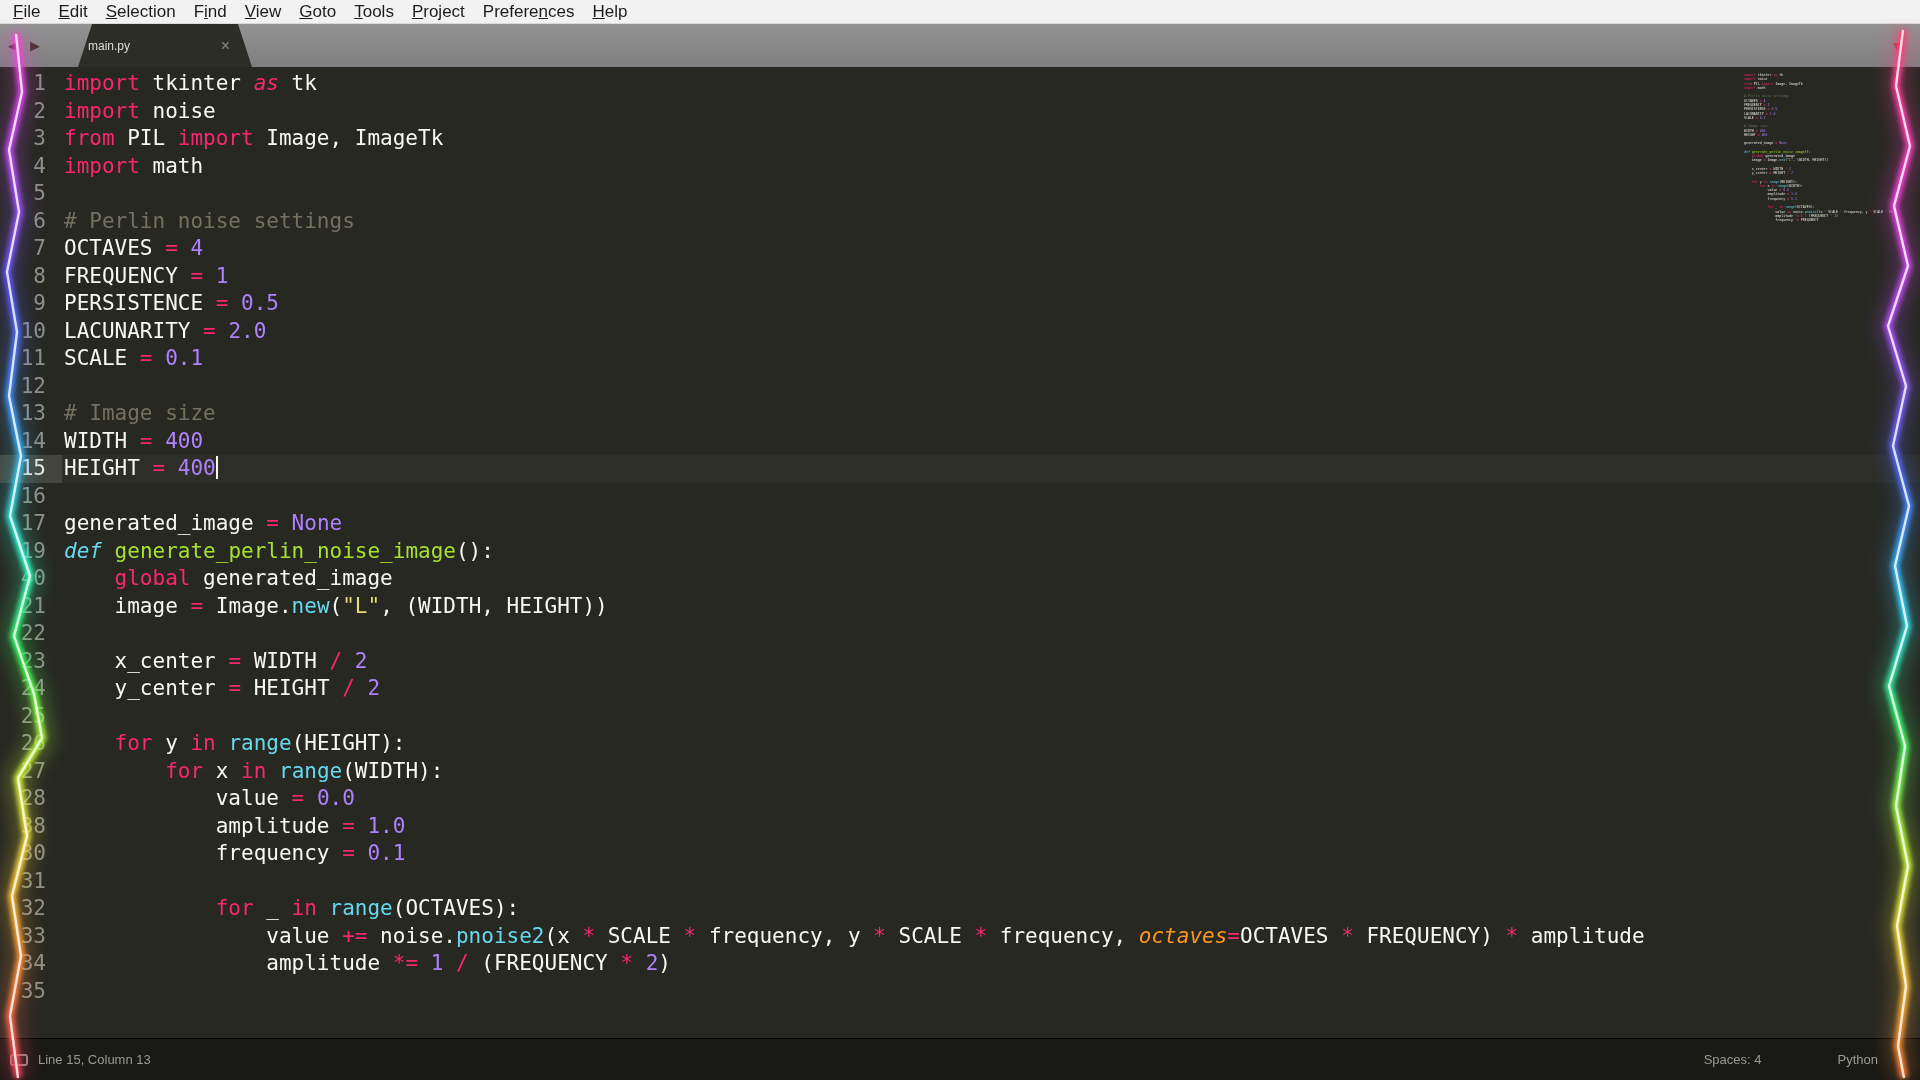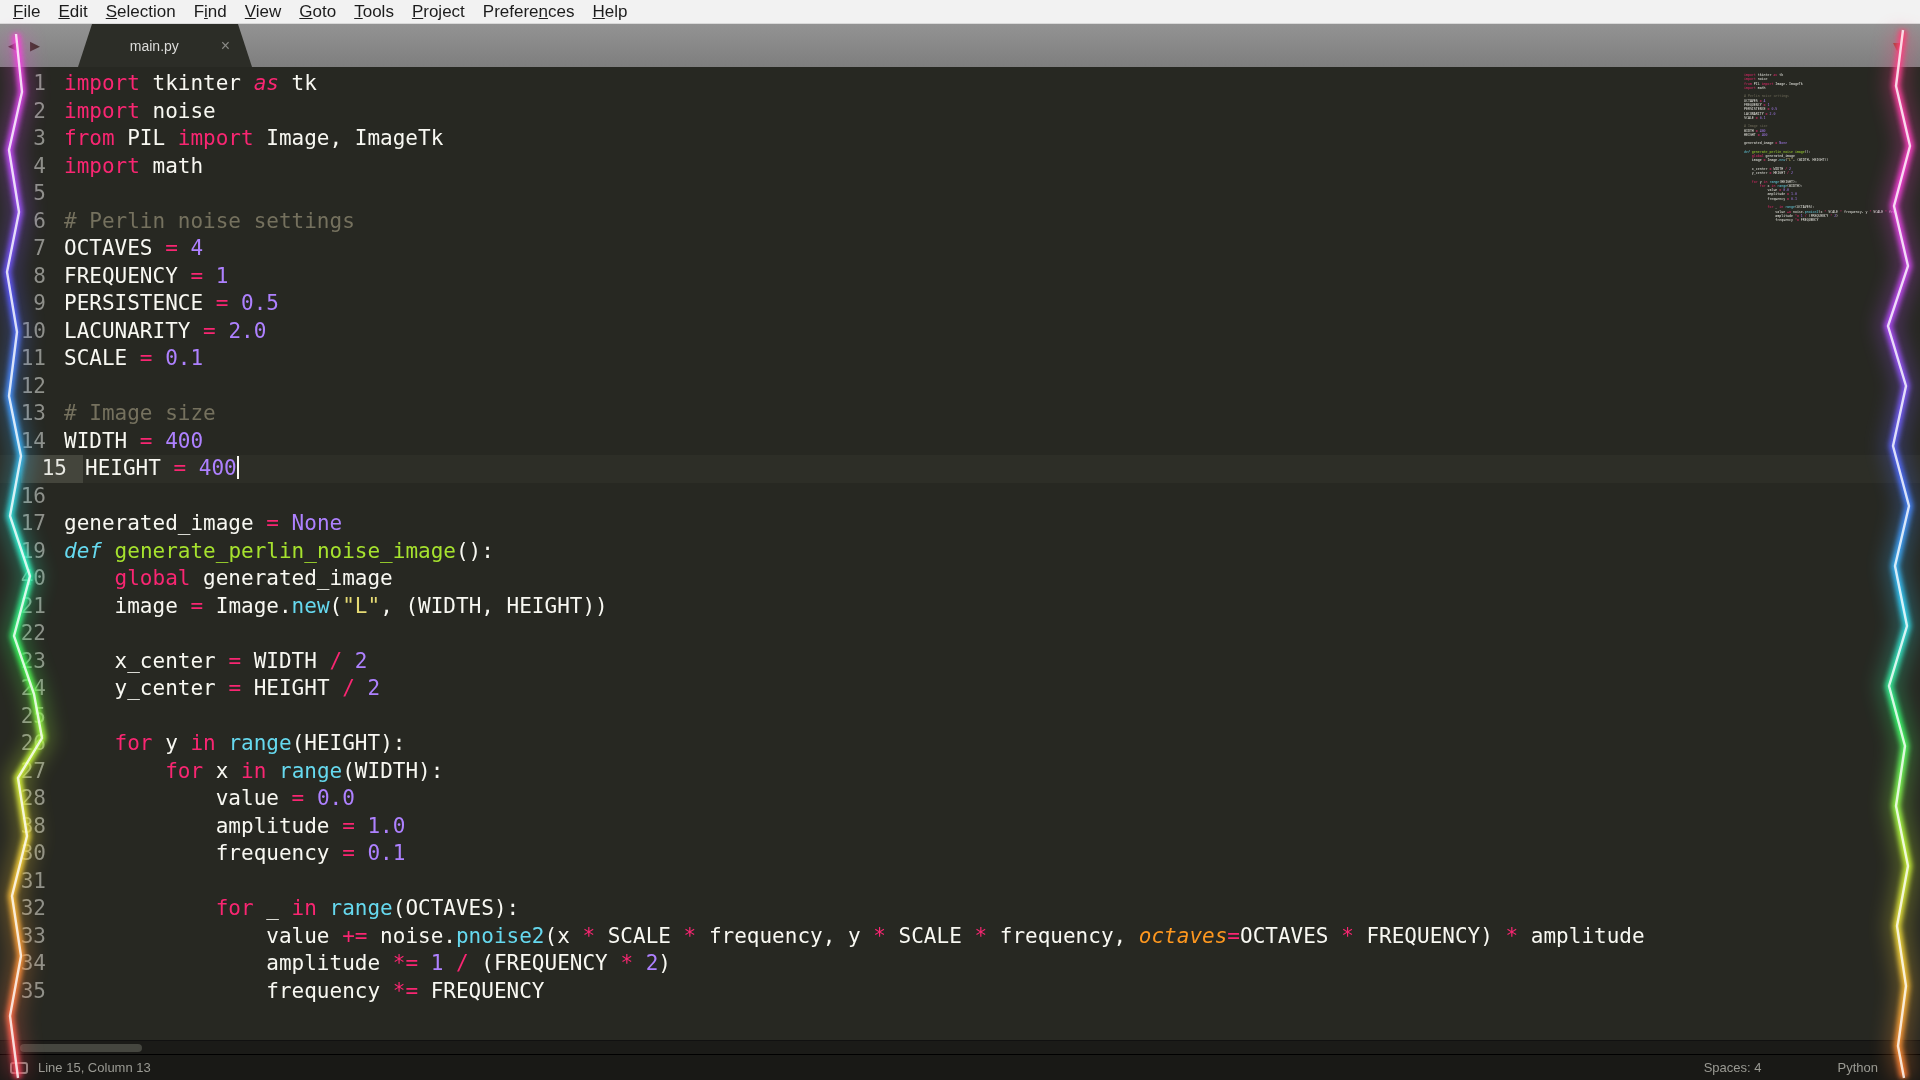--- a/index.html
+++ b/index.html
@@ -25,42 +25,42 @@
   .tab-scroll { position:absolute; top:0; height:43px; display:flex; align-items:center;
     font-size:13px; color:#45332d; }
   .tab-scroll.left  { left:8px; }
   .tab-scroll.right { left:30px; }
   .tab {
     position:absolute; left:78px; top:0; height:43px; width:174px;
     background:#2c2d27;
     clip-path:polygon(14px 0, calc(100% - 14px) 0, 100% 100%, 0 100%);
     display:flex; align-items:center;
   }
-  .tab-label { flex:1; text-align:center; color:#dcdcda; font-size:14px; padding-left:10px; }
+  .tab-label { flex:1; text-align:left; color:#dcdcda; font-size:12px; padding-left:10px; }
   .tab-close { color:#8a8a86; font-size:16px; padding:0 22px 0 0; cursor:pointer; line-height:1; }
   .tab-overflow {
     position:absolute; right:16px; top:14px; font-size:14px; color:#9c4433;
   }
 
   
   .editor {
     position:absolute; top:67px; left:0; right:0; bottom:40px;
     background:#272822; overflow:hidden; z-index:1;
   }
   #code-lines { padding-top:3px; }
   .code-line {
     display:flex; height:27.5px; line-height:27.5px; white-space:pre;
     font-family:"DejaVu Sans Mono", monospace; font-size:21px;
   }
   .code-line .gutter {
     flex:none; width:62px; text-align:right; padding-right:16px;
     color:#8f908a;
   }
   .code-line .line-text { padding-left:2px; color:#f8f8f2; }
-  .code-line.current { background:#2d2e27;padding-left:21px; }
+  .code-line.current { background:#2d2e27; }
   .code-line.current .gutter { background:#44453c; color:#e8e8e2; }
 
   .tok-pl   { color:#f8f8f2; }
   .tok-kw   { color:#f92672; }
   .tok-kwi  { color:#f92672; font-style:italic; }
   .tok-kwdef{ color:#66d9ef; font-style:italic; }
   .tok-op   { color:#f92672; }
   .tok-num  { color:#ae81ff; }
   .tok-const{ color:#ae81ff; }
   .tok-str  { color:#e6db74; }
@@ -92,21 +92,21 @@
     position:absolute; left:0; right:0; bottom:26px; height:14px;
     background:#1b1b18; border-top:1px solid #111; z-index:2;
   }
   .hscroll-thumb {
     position:absolute; left:20px; top:3px; width:122px; height:8px;
     background:#45463f; border-radius:4px;
   }
 
   
   .status-bar {
-    position:absolute; left:0; right:0; bottom:0; height:26px;
+    position:absolute; left:0; right:0; bottom:0; height:42px;
     background:#191916; border-top:1px solid #000;
     display:flex; align-items:center; color:#9a9a93; font-size:13px; z-index:2;
   }
   .status-icon {
     width:18px; height:12px; border:2px solid #8a8a85; border-radius:3px;
     margin:0 10px 0 10px;
   }
   .status-right { margin-left:auto; display:flex; gap:76px; padding-right:42px; }
 
   
@@ -166,21 +166,21 @@
       <div class="code-line"><span class="gutter">25</span><span class="line-text"></span></div>
       <div class="code-line"><span class="gutter">26</span><span class="line-text"><span class="tok-pl">    </span><span class="tok-kw">for</span><span class="tok-pl"> y </span><span class="tok-kw">in</span><span class="tok-pl"> </span><span class="tok-bi">range</span><span class="tok-pl">(HEIGHT):</span></span></div>
       <div class="code-line"><span class="gutter">27</span><span class="line-text"><span class="tok-pl">        </span><span class="tok-kw">for</span><span class="tok-pl"> x </span><span class="tok-kw">in</span><span class="tok-pl"> </span><span class="tok-bi">range</span><span class="tok-pl">(WIDTH):</span></span></div>
       <div class="code-line"><span class="gutter">28</span><span class="line-text"><span class="tok-pl">            value </span><span class="tok-op">=</span><span class="tok-pl"> </span><span class="tok-num">0.0</span></span></div>
       <div class="code-line"><span class="gutter">38</span><span class="line-text"><span class="tok-pl">            amplitude </span><span class="tok-op">=</span><span class="tok-pl"> </span><span class="tok-num">1.0</span></span></div>
       <div class="code-line"><span class="gutter">30</span><span class="line-text"><span class="tok-pl">            frequency </span><span class="tok-op">=</span><span class="tok-pl"> </span><span class="tok-num">0.1</span></span></div>
       <div class="code-line"><span class="gutter">31</span><span class="line-text"></span></div>
       <div class="code-line"><span class="gutter">32</span><span class="line-text"><span class="tok-pl">            </span><span class="tok-kw">for</span><span class="tok-pl"> _ </span><span class="tok-kw">in</span><span class="tok-pl"> </span><span class="tok-bi">range</span><span class="tok-pl">(OCTAVES):</span></span></div>
       <div class="code-line"><span class="gutter">33</span><span class="line-text"><span class="tok-pl">                value </span><span class="tok-op">+=</span><span class="tok-pl"> noise.</span><span class="tok-bi">pnoise2</span><span class="tok-pl">(x </span><span class="tok-op">*</span><span class="tok-pl"> SCALE </span><span class="tok-op">*</span><span class="tok-pl"> frequency, y </span><span class="tok-op">*</span><span class="tok-pl"> SCALE </span><span class="tok-op">*</span><span class="tok-pl"> frequency, </span><span class="tok-par">octaves</span><span class="tok-op">=</span><span class="tok-pl">OCTAVES </span><span class="tok-op">*</span><span class="tok-pl"> FREQUENCY) </span><span class="tok-op">*</span><span class="tok-pl"> amplitude</span></span></div>
       <div class="code-line"><span class="gutter">34</span><span class="line-text"><span class="tok-pl">                amplitude </span><span class="tok-op">*=</span><span class="tok-pl"> </span><span class="tok-num">1</span><span class="tok-pl"> </span><span class="tok-op">/</span><span class="tok-pl"> (FREQUENCY </span><span class="tok-op">*</span><span class="tok-pl"> </span><span class="tok-num">2</span><span class="tok-pl">)</span></span></div>
-      <div class="code-line"><span class="gutter">35</span><span class="line-text"><span class="tok-pl">                frequency </span><span class="tok-op">*=</span><span class="tok-pl"> FREQUENCY</span></span></div>
+      <div class="code-line"><span class="gutter">35</span></div>
     </div>
   <div class="minimap">
     <div id="minimap-content"><div class="mm-line"><span class="tok-kw">import</span><span class="tok-pl"> tkinter </span><span class="tok-kwi">as</span><span class="tok-pl"> tk</span></div><div class="mm-line"><span class="tok-kw">import</span><span class="tok-pl"> noise</span></div><div class="mm-line"><span class="tok-kw">from</span><span class="tok-pl"> PIL </span><span class="tok-kw">import</span><span class="tok-pl"> Image, ImageTk</span></div><div class="mm-line"><span class="tok-kw">import</span><span class="tok-pl"> math</span></div><div class="mm-line"></div><div class="mm-line"><span class="tok-com"># Perlin noise settings</span></div><div class="mm-line"><span class="tok-pl">OCTAVES </span><span class="tok-op">=</span><span class="tok-pl"> </span><span class="tok-num">4</span></div><div class="mm-line"><span class="tok-pl">FREQUENCY </span><span class="tok-op">=</span><span class="tok-pl"> </span><span class="tok-num">1</span></div><div class="mm-line"><span class="tok-pl">PERSISTENCE </span><span class="tok-op">=</span><span class="tok-pl"> </span><span class="tok-num">0.5</span></div><div class="mm-line"><span class="tok-pl">LACUNARITY </span><span class="tok-op">=</span><span class="tok-pl"> </span><span class="tok-num">2.0</span></div><div class="mm-line"><span class="tok-pl">SCALE </span><span class="tok-op">=</span><span class="tok-pl"> </span><span class="tok-num">0.1</span></div><div class="mm-line"></div><div class="mm-line"><span class="tok-com"># Image size</span></div><div class="mm-line"><span class="tok-pl">WIDTH </span><span class="tok-op">=</span><span class="tok-pl"> </span><span class="tok-num">400</span></div><div class="mm-line"><span class="tok-pl">HEIGHT </span><span class="tok-op">=</span><span class="tok-pl"> </span><span class="tok-num">400</span></div><div class="mm-line"></div><div class="mm-line"><span class="tok-pl">generated_image </span><span class="tok-op">=</span><span class="tok-pl"> </span><span class="tok-const">None</span></div><div class="mm-line"></div><div class="mm-line"><span class="tok-kwdef">def</span><span class="tok-pl"> </span><span class="tok-fn">generate_perlin_noise_image</span><span class="tok-pl">():</span></div><div class="mm-line"><span class="tok-pl">    </span><span class="tok-kw">global</span><span class="tok-pl"> generated_image</span></div><div class="mm-line"><span class="tok-pl">    image </span><span class="tok-op">=</span><span class="tok-pl"> Image.</span><span class="tok-bi">new</span><span class="tok-pl">(</span><span class="tok-str">"L"</span><span class="tok-pl">, (WIDTH, HEIGHT))</span></div><div class="mm-line"></div><div class="mm-line"><span class="tok-pl">    x_center </span><span class="tok-op">=</span><span class="tok-pl"> WIDTH </span><span class="tok-op">/</span><span class="tok-pl"> </span><span class="tok-num">2</span></div><div class="mm-line"><span class="tok-pl">    y_center </span><span class="tok-op">=</span><span class="tok-pl"> HEIGHT </span><span class="tok-op">/</span><span class="tok-pl"> </span><span class="tok-num">2</span></div><div class="mm-line"></div><div class="mm-line"><span class="tok-pl">    </span><span class="tok-kw">for</span><span class="tok-pl"> y </span><span class="tok-kw">in</span><span class="tok-pl"> </span><span class="tok-bi">range</span><span class="tok-pl">(HEIGHT):</span></div><div class="mm-line"><span class="tok-pl">        </span><span class="tok-kw">for</span><span class="tok-pl"> x </span><span class="tok-kw">in</span><span class="tok-pl"> </span><span class="tok-bi">range</span><span class="tok-pl">(WIDTH):</span></div><div class="mm-line"><span class="tok-pl">            value </span><span class="tok-op">=</span><span class="tok-pl"> </span><span class="tok-num">0.0</span></div><div class="mm-line"><span class="tok-pl">            amplitude </span><span class="tok-op">=</span><span class="tok-pl"> </span><span class="tok-num">1.0</span></div><div class="mm-line"><span class="tok-pl">            frequency </span><span class="tok-op">=</span><span class="tok-pl"> </span><span class="tok-num">0.1</span></div><div class="mm-line"></div><div class="mm-line"><span class="tok-pl">            </span><span class="tok-kw">for</span><span class="tok-pl"> _ </span><span class="tok-kw">in</span><span class="tok-pl"> </span><span class="tok-bi">range</span><span class="tok-pl">(OCTAVES):</span></div><div class="mm-line"><span class="tok-pl">                value </span><span class="tok-op">+=</span><span class="tok-pl"> noise.</span><span class="tok-bi">pnoise2</span><span class="tok-pl">(x </span><span class="tok-op">*</span><span class="tok-pl"> SCALE </span><span class="tok-op">*</span><span class="tok-pl"> frequency, y </span><span class="tok-op">*</span><span class="tok-pl"> SCALE </span><span class="tok-op">*</span><span class="tok-pl"> frequency, </span></div><div class="mm-line"><span class="tok-pl">                amplitude </span><span class="tok-op">*=</span><span class="tok-pl"> </span><span class="tok-num">1</span><span class="tok-pl"> </span><span class="tok-op">/</span><span class="tok-pl"> (FREQUENCY </span><span class="tok-op">*</span><span class="tok-pl"> </span><span class="tok-num">2</span><span class="tok-pl">)</span></div><div class="mm-line"><span class="tok-pl">                frequency </span><span class="tok-op">*=</span><span class="tok-pl"> FREQUENCY</span></div></div>
   </div>
 </div>
 
 <div class="hscroll-track">
   <div class="hscroll-thumb"></div>
 </div>
 

